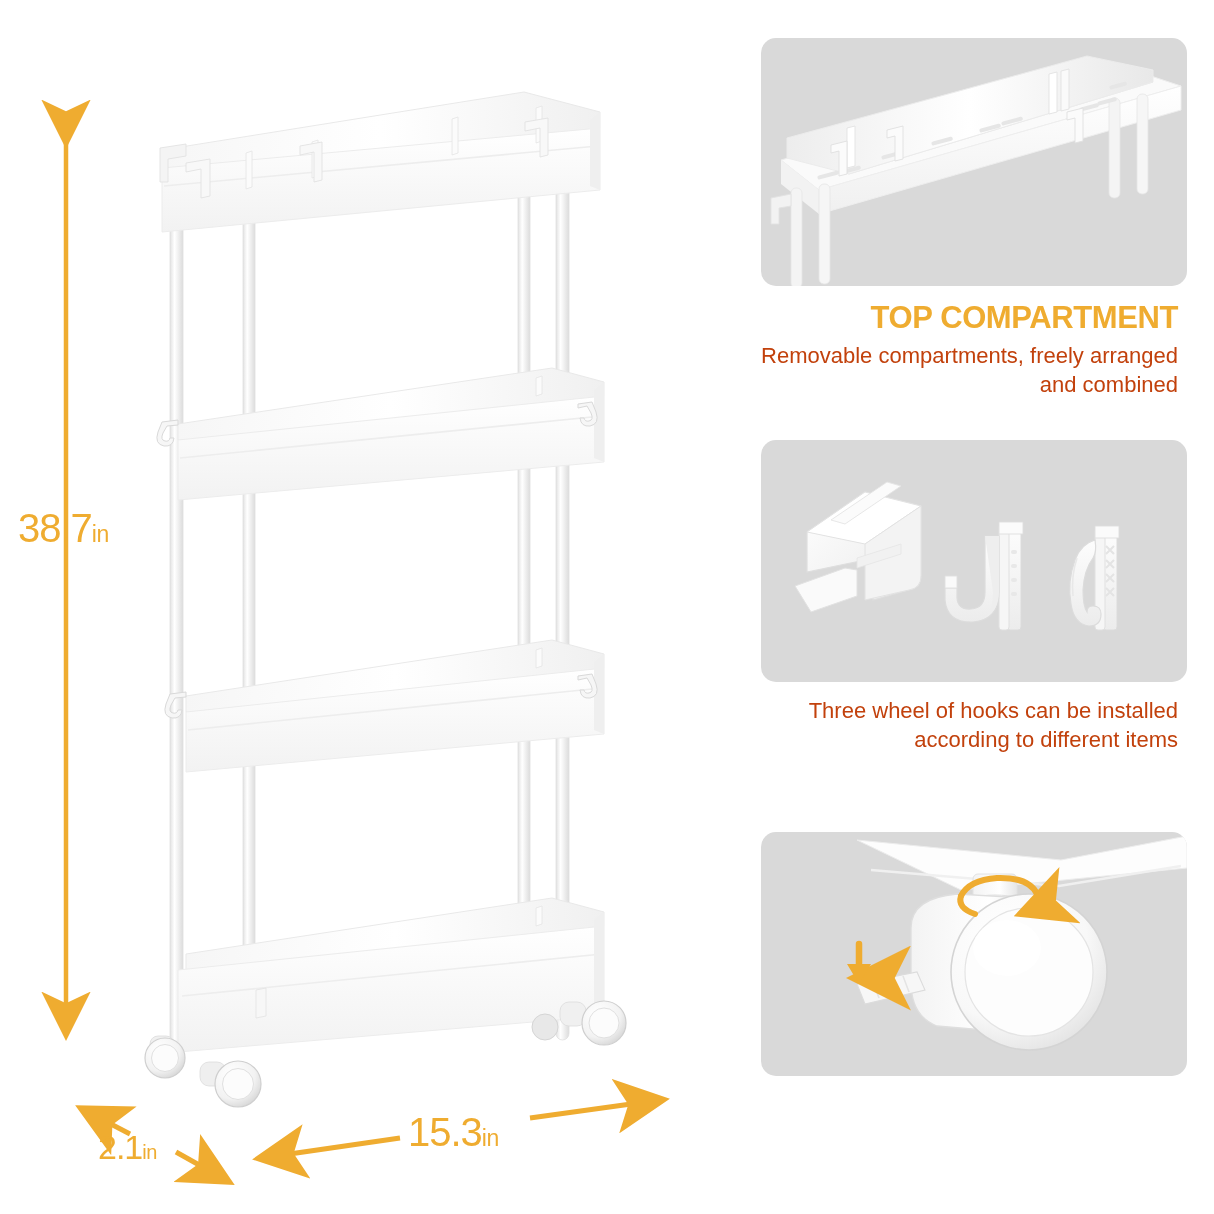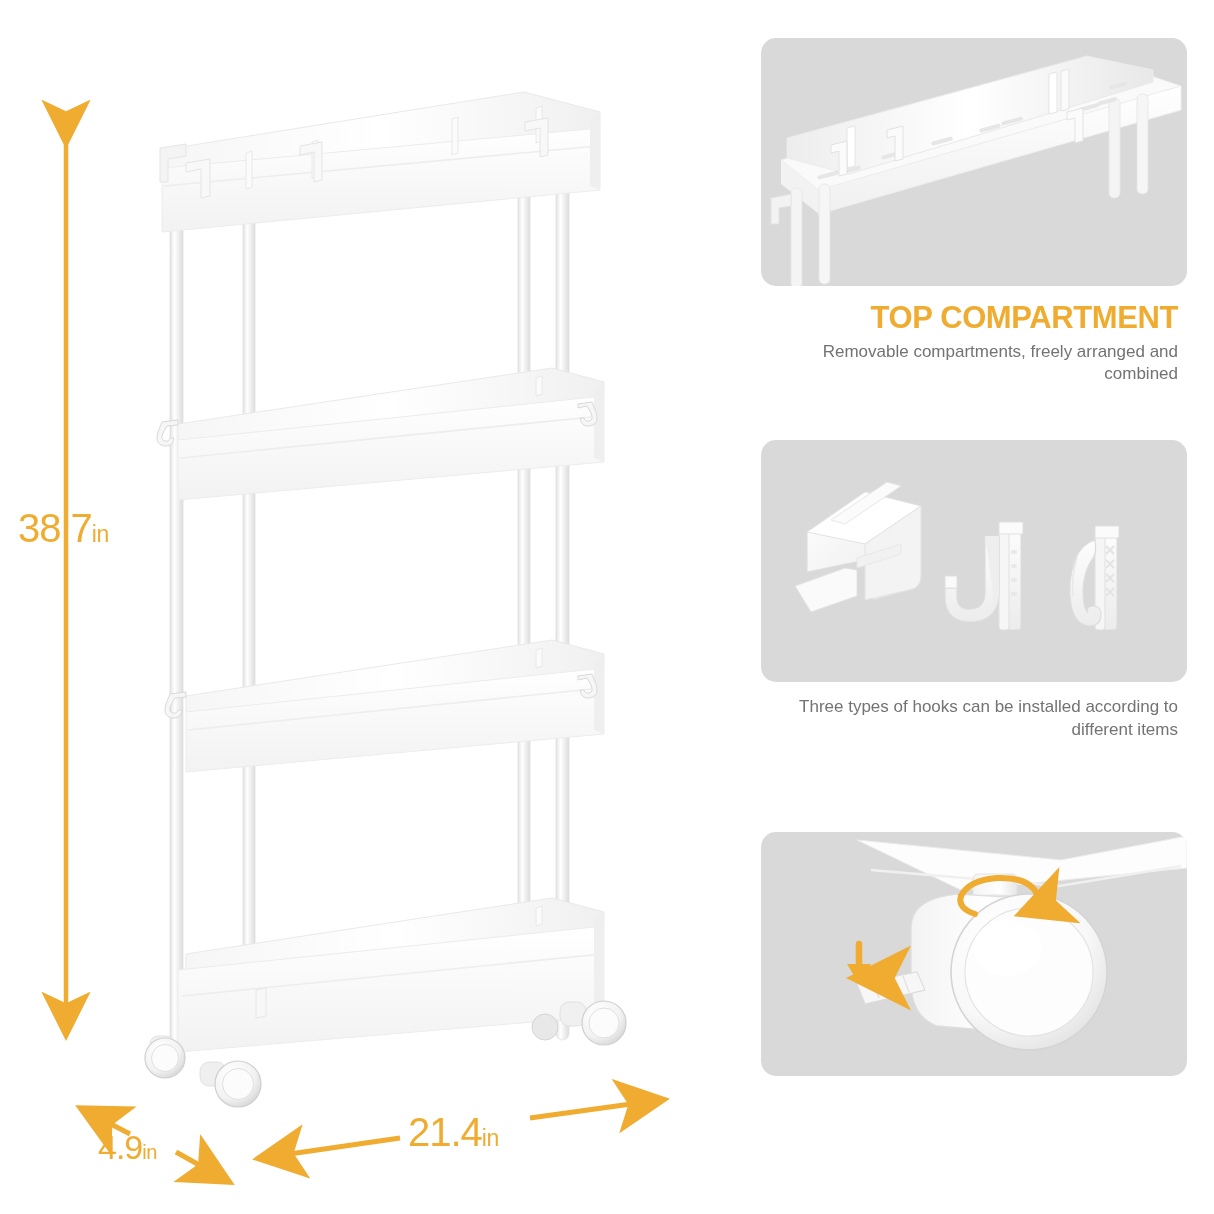--- a/index.html
+++ b/index.html
@@ -64,22 +64,22 @@
   .caption { padding-top: 14px; text-align: right; }
   .caption .title {
     color: #EFAC30;
     font-size: 31px;
     font-weight: bold;
     letter-spacing: -0.4px;
     line-height: 1.18;
     margin: 0 0 4px 0;
   }
   .caption .sub {
-    color: #737373;
-    font-size: 17px;
+    color: #c2410c;
+    font-size: 22px;
     font-weight: normal;
     line-height: 1.33;
     margin: 0;
   }
   #feature-2 .caption .sub { line-height: 1.4; }
 </style>
 </head>
 <body>
 
 <div id="stage">
@@ -227,24 +227,24 @@
           <circle cx="238" cy="1084" r="23" fill="url(#wheelG)" stroke="#cfcfcf" stroke-width="1.2"></circle>
           <circle cx="238" cy="1084" r="15.5" fill="#fcfcfc" stroke="#e0e0e0" stroke-width="1"></circle>
         </g>
       </g>
     </svg>
 
     <div class="dim-label" id="dim-height-label">
       <span class="num">38.7</span><span class="unit">in</span>
     </div>
     <div class="dim-label" id="dim-width-label">
-      <span class="num">21.4</span><span class="unit">in</span>
+      <span class="num">15.3</span><span class="unit">in</span>
     </div>
     <div class="dim-label" id="dim-depth-label">
-      <span class="num">4.9</span><span class="unit">in</span>
+      <span class="num">2.1</span><span class="unit">in</span>
     </div>
   </div>
 
   <div id="features">
 
     <div class="feature" id="feature-0">
       <div class="panel">
         <svg viewBox="0 0 426 248" xmlns="http://www.w3.org/2000/svg">
           <defs>
             <linearGradient id="t1" x1="0" y1="0" x2="0" y2="1">
@@ -347,21 +347,21 @@
               <path d="M345 134 L353 142 M353 134 L345 142"></path>
               <path d="M345 148 L353 156 M353 148 L345 156"></path>
             </g>
             <path d="M334 100 Q320 104 314 120 Q306 142 310 164 Q313 184 328 186 Q340 186 340 174 Q340 166 332 166 Q326 166 326 172
                      Q322 166 322 150 Q323 130 332 118 Q336 112 334 100 Z" fill="url(#h2)" stroke="#dcdcdc" stroke-width="1.2"></path>
             <path d="M316 118 Q310 136 312 156" stroke="#e8e8e8" stroke-width="1.6" fill="none"></path>
           </g>
         </svg>
       </div>
       <div class="caption">
-        <p class="sub">Three types of hooks can be installed according to different items</p>
+        <p class="sub">Three wheel of hooks can be installed according to different items</p>
       </div>
     </div>
 
     <div class="feature" id="feature-2">
       <div class="panel">
         <svg viewBox="0 0 426 244" xmlns="http://www.w3.org/2000/svg">
           <defs>
             <radialGradient id="wbig" cx="0.36" cy="0.3" r="0.85">
               <stop offset="0" stop-color="#ffffff"></stop>
                 <stop offset="0.6" stop-color="#f8f8f8"></stop>

